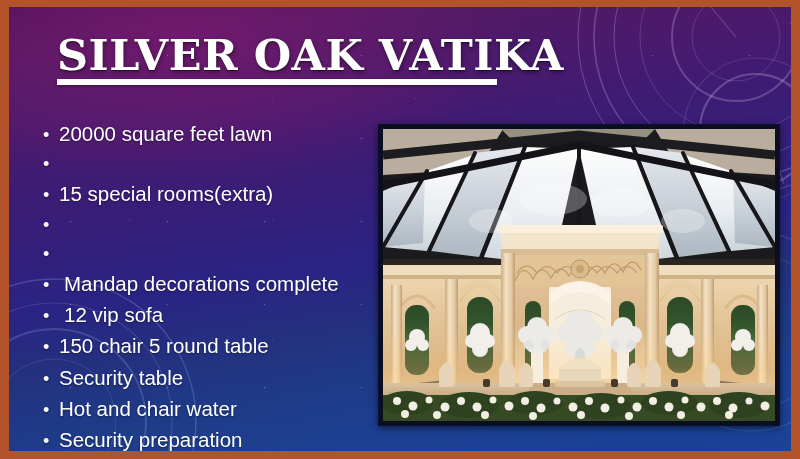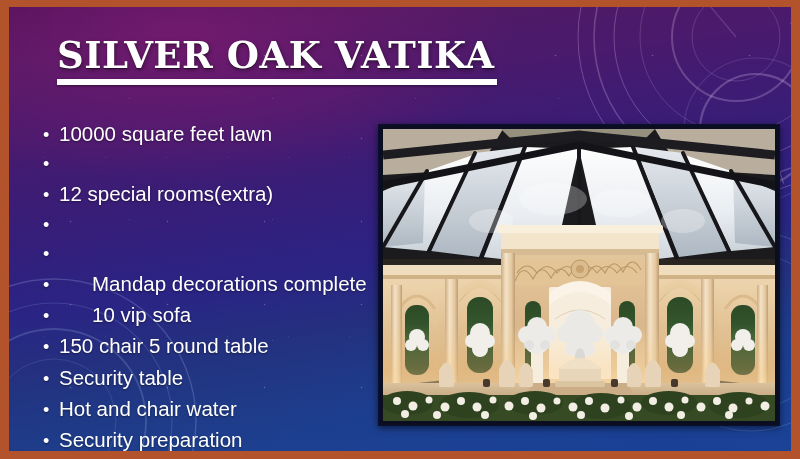--- a/index.html
+++ b/index.html
@@ -75,21 +75,21 @@
   .title-block {
     position: absolute;
     left: 48px;
     top: 26px;
     width: 470px;
   }
   .slide-title {
     margin: 0;
     font-family: "DejaVu Serif", "Liberation Serif", serif;
     font-weight: bold;
-    font-size: 37px;
+    font-size: 43px;
     line-height: 44px;
     letter-spacing: 0.5px;
     color: #ffffff;
     white-space: nowrap;
     text-shadow:
       0 1px 0 rgba(0,0,0,0.45),
       1px 2px 4px rgba(0,0,0,0.40);
   }
   .title-underline {
     margin-top: 2px;
@@ -120,21 +120,21 @@
   }
   .bullet-dot {
     flex: 0 0 auto;
     width: 16px;
     text-align: left;
     font-size: 18px;
     line-height: 29.2px;
     color: #ffffff;
   }
   .bullet-text { flex: 0 0 auto; }
-  .bullet-text.indented { padding-left: 5px; margin-left: 28px; }
+  .bullet-text.indented { padding-left: 5px; }
 
   
   .photo-frame {
     position: absolute;
     left: 369px;
     top: 117px;
     width: 402px;
     height: 302px;
     background: #0b0d20;
     border: 1px solid #0a1030;
@@ -250,42 +250,42 @@
       </div>
 
       <div class="title-block">
         <h1 class="slide-title">SILVER OAK VATIKA</h1>
         <div class="title-underline"></div>
       </div>
 
       <ul class="bullet-list" id="bullet-list">
           <li class="bullet-item">
             <span class="bullet-dot">•</span>
-            <span class="bullet-text">10000 square feet lawn</span>
-          </li>
-          <li class="bullet-item">
-            <span class="bullet-dot">•</span>
-          </li>
-          <li class="bullet-item">
-            <span class="bullet-dot">•</span>
-            <span class="bullet-text">12 special rooms(extra)</span>
+            <span class="bullet-text">20000 square feet lawn</span>
+          </li>
+          <li class="bullet-item">
+            <span class="bullet-dot">•</span>
+          </li>
+          <li class="bullet-item">
+            <span class="bullet-dot">•</span>
+            <span class="bullet-text">15 special rooms(extra)</span>
           </li>
           <li class="bullet-item">
             <span class="bullet-dot">•</span>
           </li>
           <li class="bullet-item">
             <span class="bullet-dot">•</span>
           </li>
           <li class="bullet-item">
             <span class="bullet-dot">•</span>
             <span class="bullet-text indented">Mandap decorations complete</span>
           </li>
           <li class="bullet-item">
             <span class="bullet-dot">•</span>
-            <span class="bullet-text indented">10 vip sofa</span>
+            <span class="bullet-text indented">12 vip sofa</span>
           </li>
           <li class="bullet-item">
             <span class="bullet-dot">•</span>
             <span class="bullet-text">150 chair 5 round table</span>
           </li>
           <li class="bullet-item">
             <span class="bullet-dot">•</span>
             <span class="bullet-text">Security table</span>
           </li>
           <li class="bullet-item">

